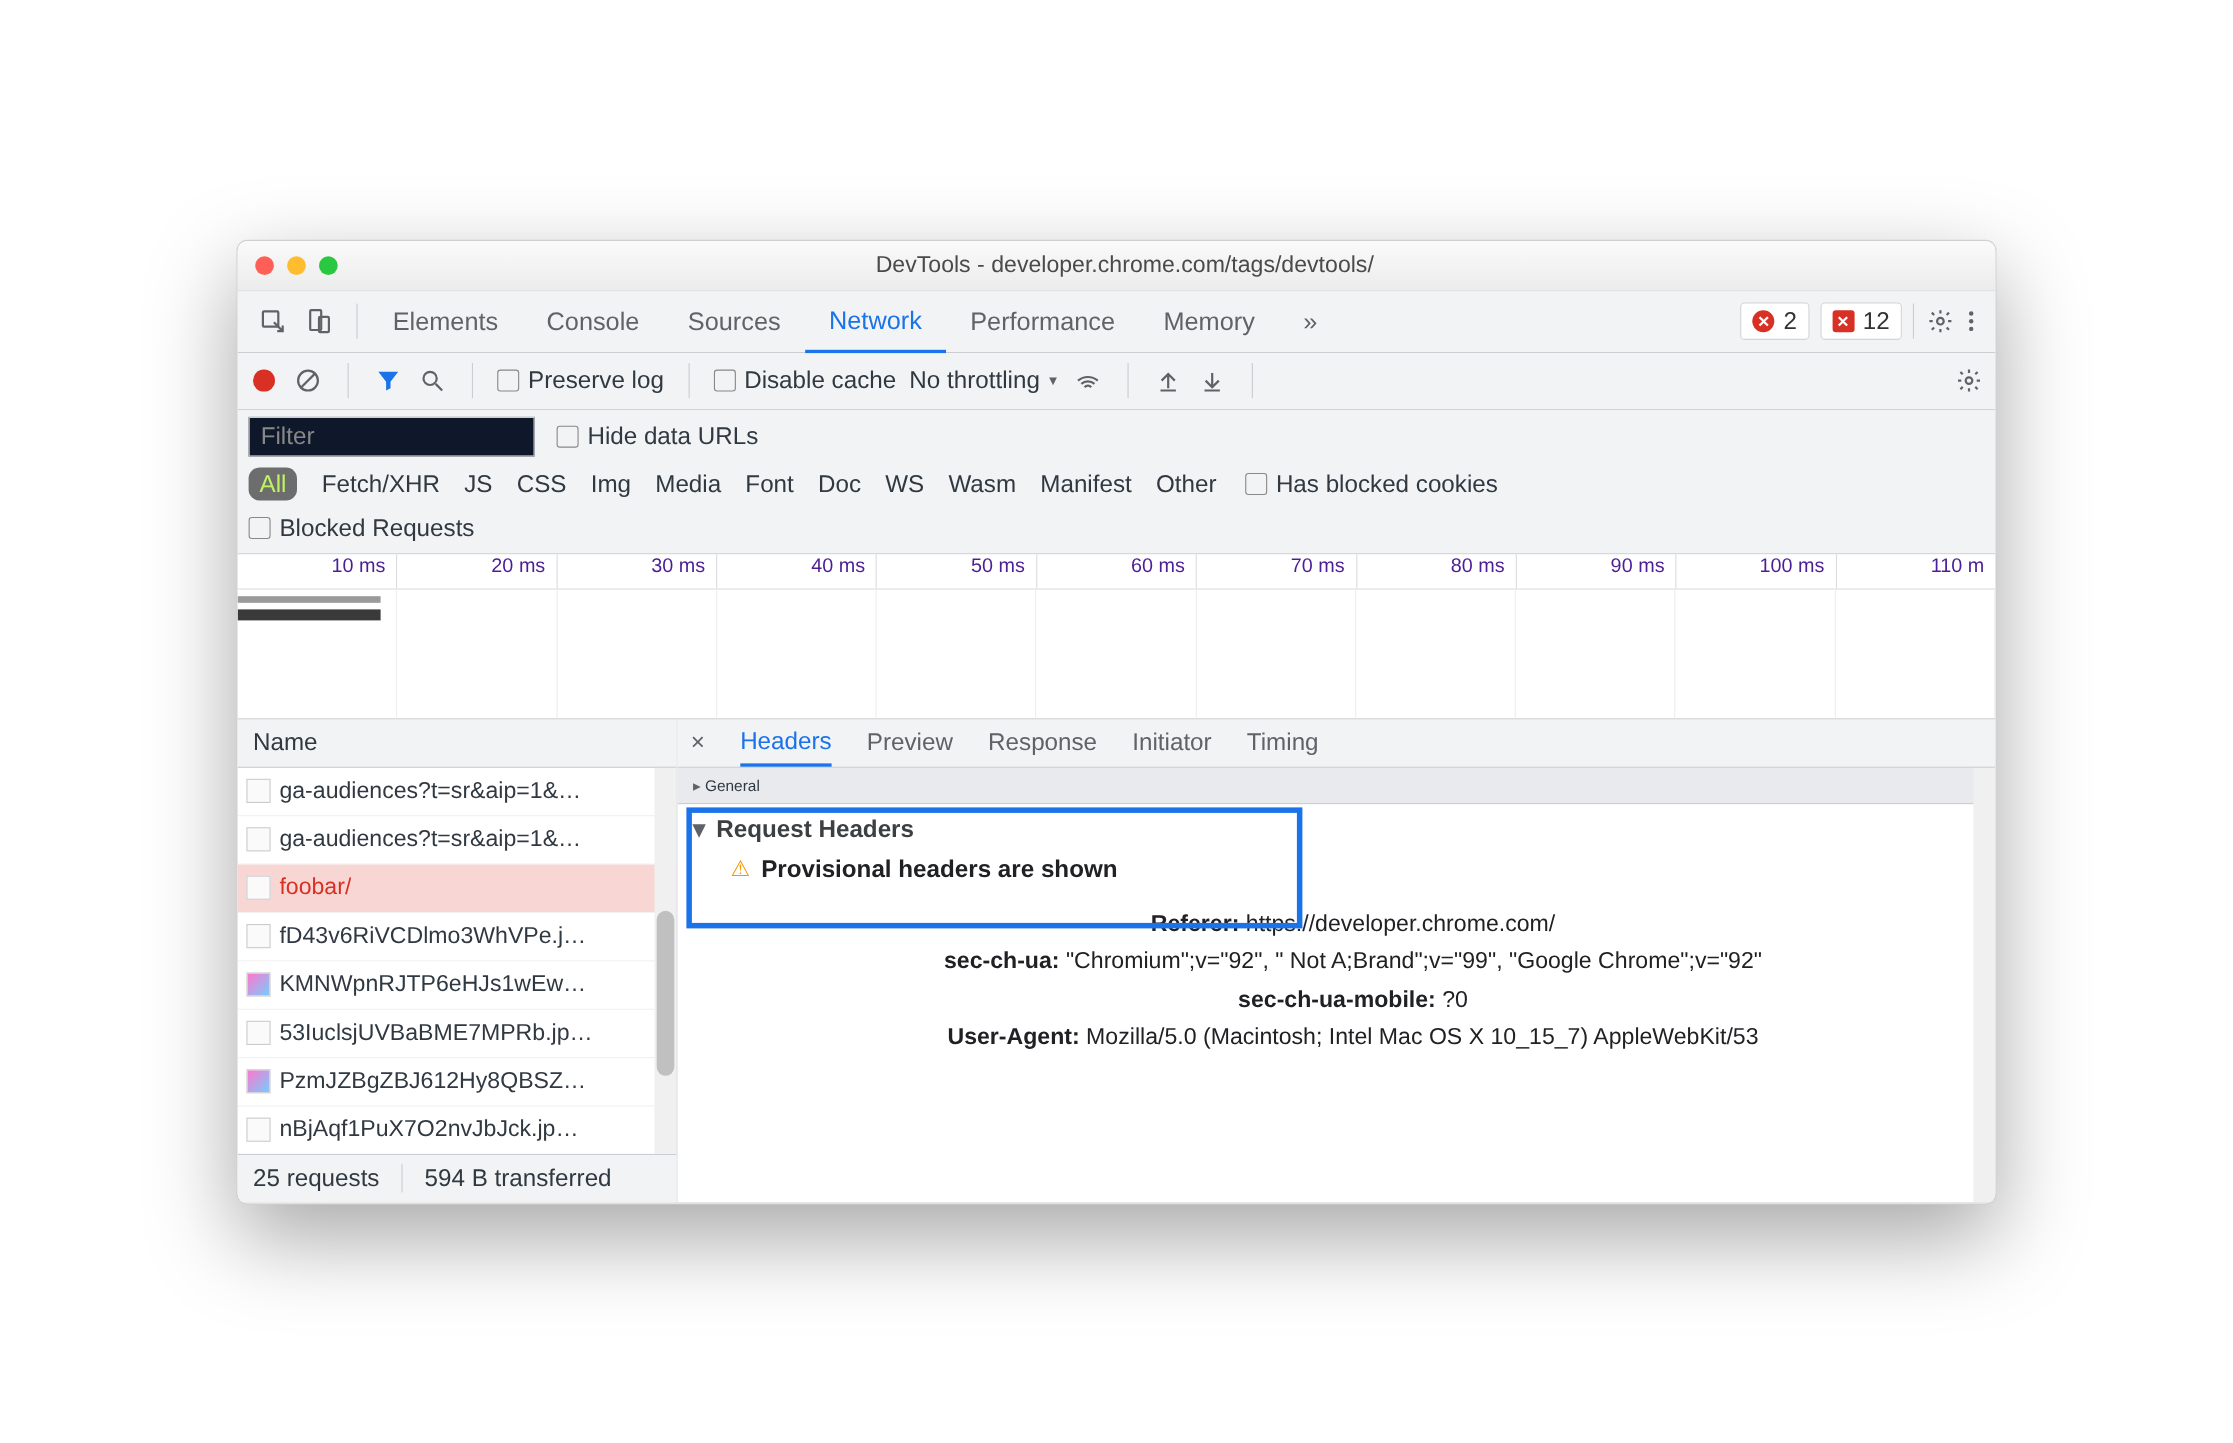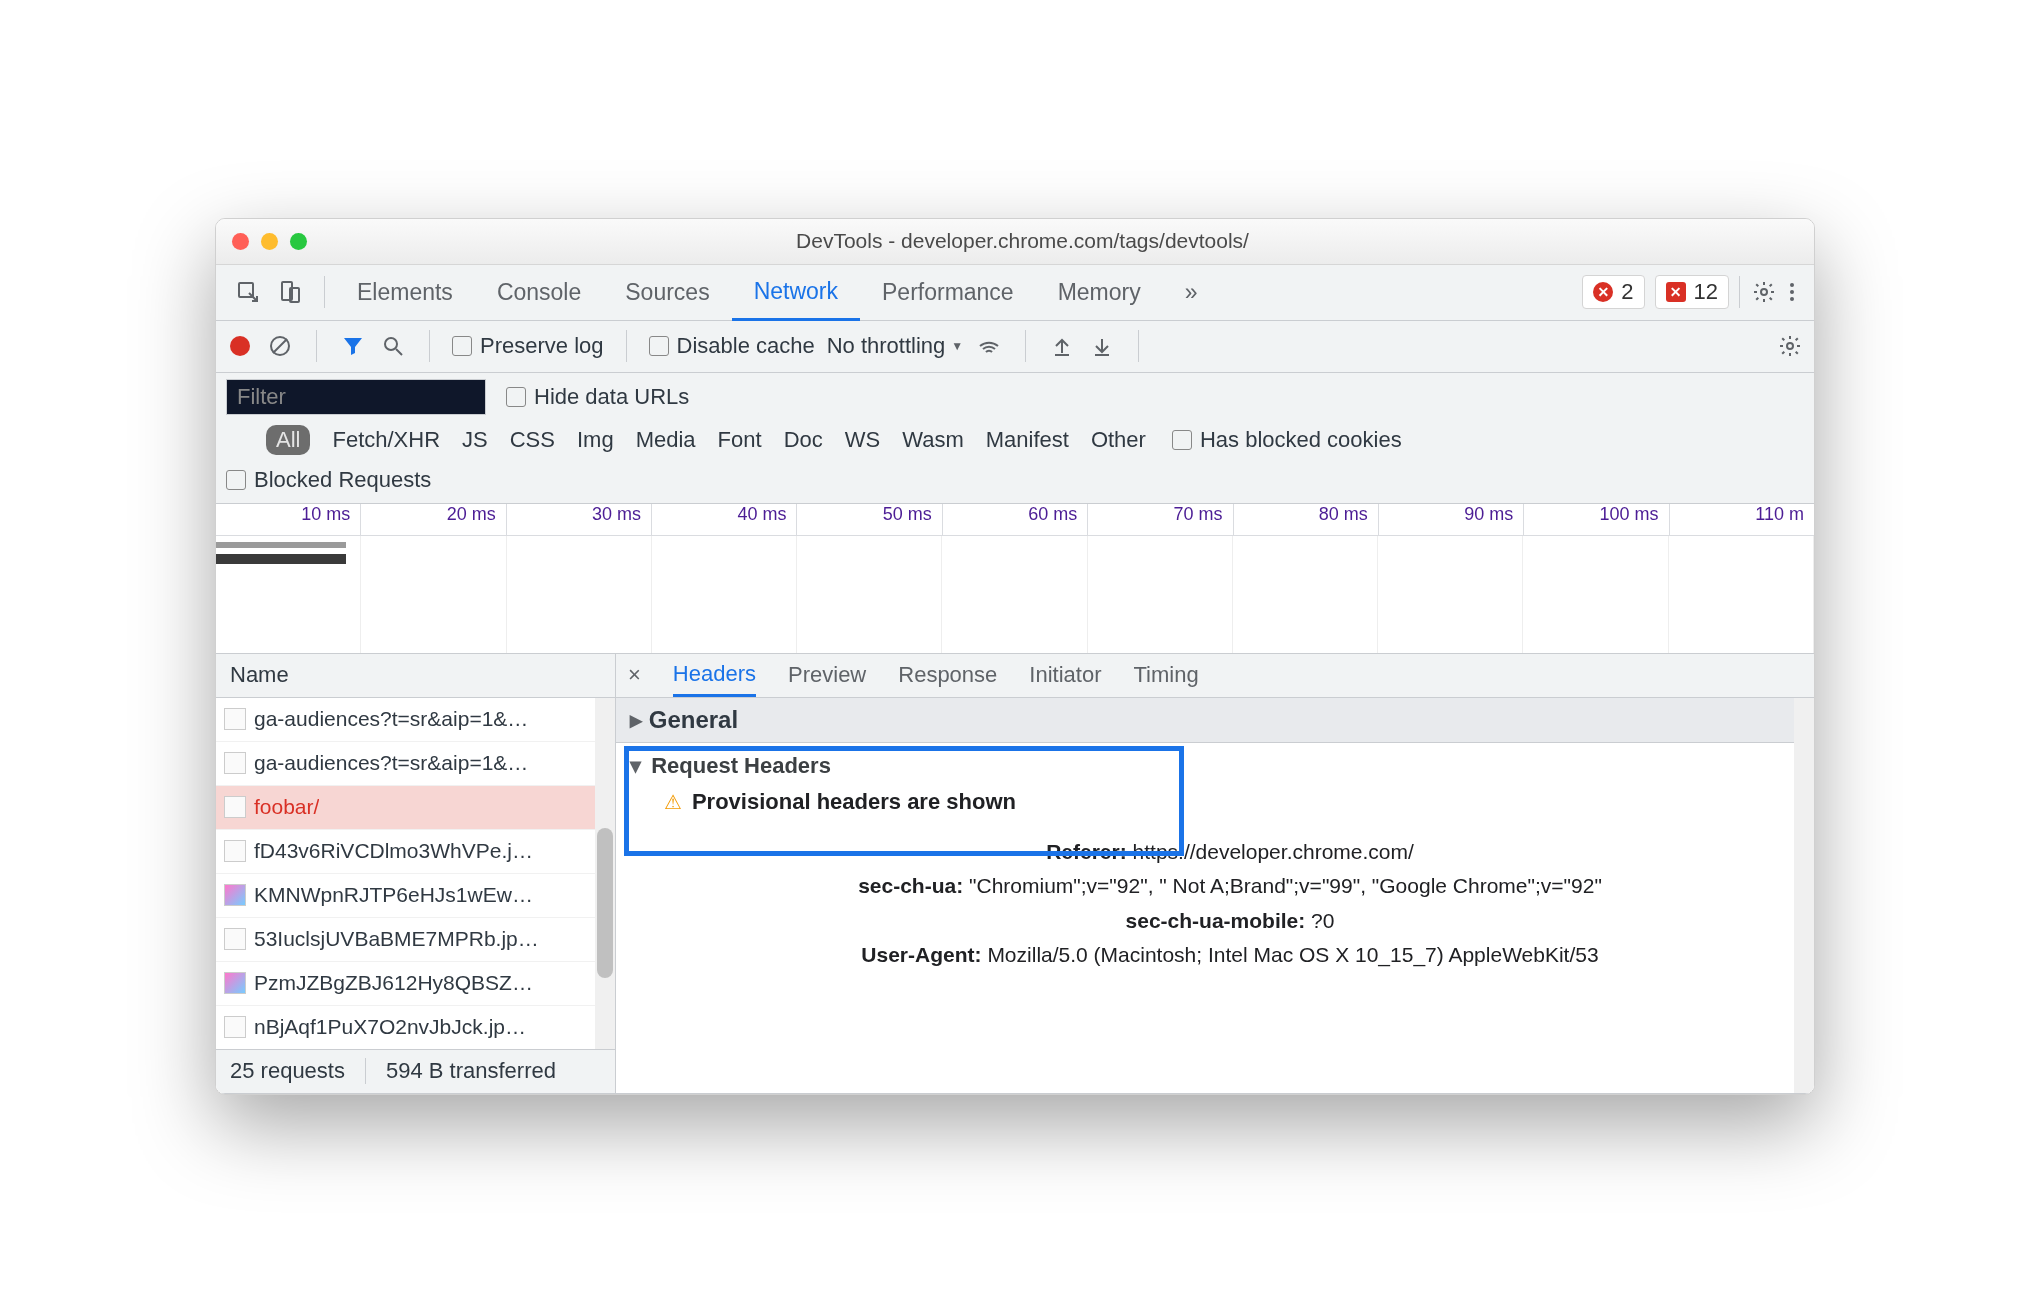--- a/index.html
+++ b/index.html
@@ -50,21 +50,21 @@
   .cbx{width:20px;height:20px;border:1.5px solid #888;border-radius:3px;display:inline-block;vertical-align:middle;margin-right:8px;}
   .tb-lbl{font-size:22px;color:var(--text);display:flex;align-items:center;}
   .throttle{font-size:22px;color:var(--text);display:flex;align-items:center;gap:6px;}
   .tri{font-size:12px;color:#5f6368;}
   
   .filterbar{border-bottom:1px solid var(--border);background:var(--bg-toolbar);padding:6px 10px 10px;}
   .filterrow1{display:flex;align-items:center;gap:20px;margin-bottom:10px;}
   .filter-input{width:260px;height:36px;background:#0f172a;border:1px solid var(--border);font-size:22px;color:#888;padding:0 10px;display:flex;align-items:center;}
   .chips{display:flex;align-items:center;gap:22px;font-size:22px;color:var(--text);}
   .chip{cursor:pointer;}
-  .chip.active{background:#6d6d6d;color:#e5e5e5;border-radius:10px;padding:2px 10px;margin-left:40px;}
+  .chip.active{background:#6d6d6d;color:#bef264;border-radius:10px;padding:2px 10px;}
   .filterrow2{display:flex;align-items:flex-start;gap:10px;font-size:22px;color:var(--text);margin-top:12px;}
   
   .timeline{height:150px;border-bottom:1px solid var(--border);background:#fff;position:relative;}
   .ticks{display:flex;height:32px;border-bottom:1px solid var(--border-light);}
   .tick{flex:1;text-align:right;padding-right:10px;font-size:18px;color:#4c1d95;border-right:1px solid var(--border-light);position:relative;}
   .timeline-bar{position:absolute;left:0;top:50px;width:130px;height:10px;background:#3a3a3a;}
   .timeline-bar2{position:absolute;left:0;top:38px;width:130px;height:6px;background:#9a9a9a;}
   .timeline-grid{position:absolute;top:32px;left:0;right:0;bottom:0;display:flex;}
   .tg{flex:1;border-right:1px solid #eee;}
 
@@ -79,21 +79,21 @@
   .nrow .txt{overflow:hidden;text-overflow:ellipsis;}
   .scrollbar-fake{position:absolute;right:0;top:0;width:20px;height:100%;background:#f0f0f0;}
   .scrollthumb{position:absolute;right:2px;top:130px;width:16px;height:150px;background:#c0c0c0;border-radius:8px;}
 
   .detail{flex:1;display:flex;flex-direction:column;background:#fff;}
   .detail-tabs{height:44px;border-bottom:1px solid var(--border);background:var(--bg-toolbar);display:flex;align-items:center;padding:0 12px;gap:32px;}
   .dtab{font-size:22px;color:var(--text-dim);cursor:pointer;display:flex;align-items:center;height:100%;}
   .dtab.active{color:var(--accent);border-bottom:3px solid var(--accent);margin-bottom:-1px;}
   .closex{color:#5f6368;font-size:22px;cursor:pointer;}
   .detail-body{flex:1;overflow:auto;position:relative;}
-  .section-general{background:#e8eaed;border-bottom:1px solid var(--border);padding:8px 14px;font-size:24px;color:var(--text);font-weight:700;}
+  .section-general{background:#e8eaed;border-bottom:1px solid var(--border);padding:8px 14px;font-size:14px;color:var(--text);font-weight:400;}
   .section-general::before{content:"▸ ";color:#5f6368;}
   .req-headers-block{padding:10px 14px 6px;position:relative;}
   .req-title{font-size:22px;font-weight:700;color:#3c4043;}
   .req-title::before{content:"▾ ";color:#5f6368;margin-right:4px;}
   .prov-row{display:flex;align-items:center;gap:10px;padding:10px 0 8px 34px;}
   .warn-ico{color:var(--warn);font-size:20px;}
   .prov-text{font-weight:700;font-size:22px;color:#202124;}
   .highlight-box{position:absolute;border:5px solid #1a73e8;left:8px;top:3px;width:560px;height:110px;pointer-events:none;}
   .hdrs{padding:6px 14px 10px 44px;font-family:Menlo,Consolas,monospace;font-size:21px;color:#202124;line-height:1.65;text-align:center;}
   .hdrs b{font-family:inherit;}

